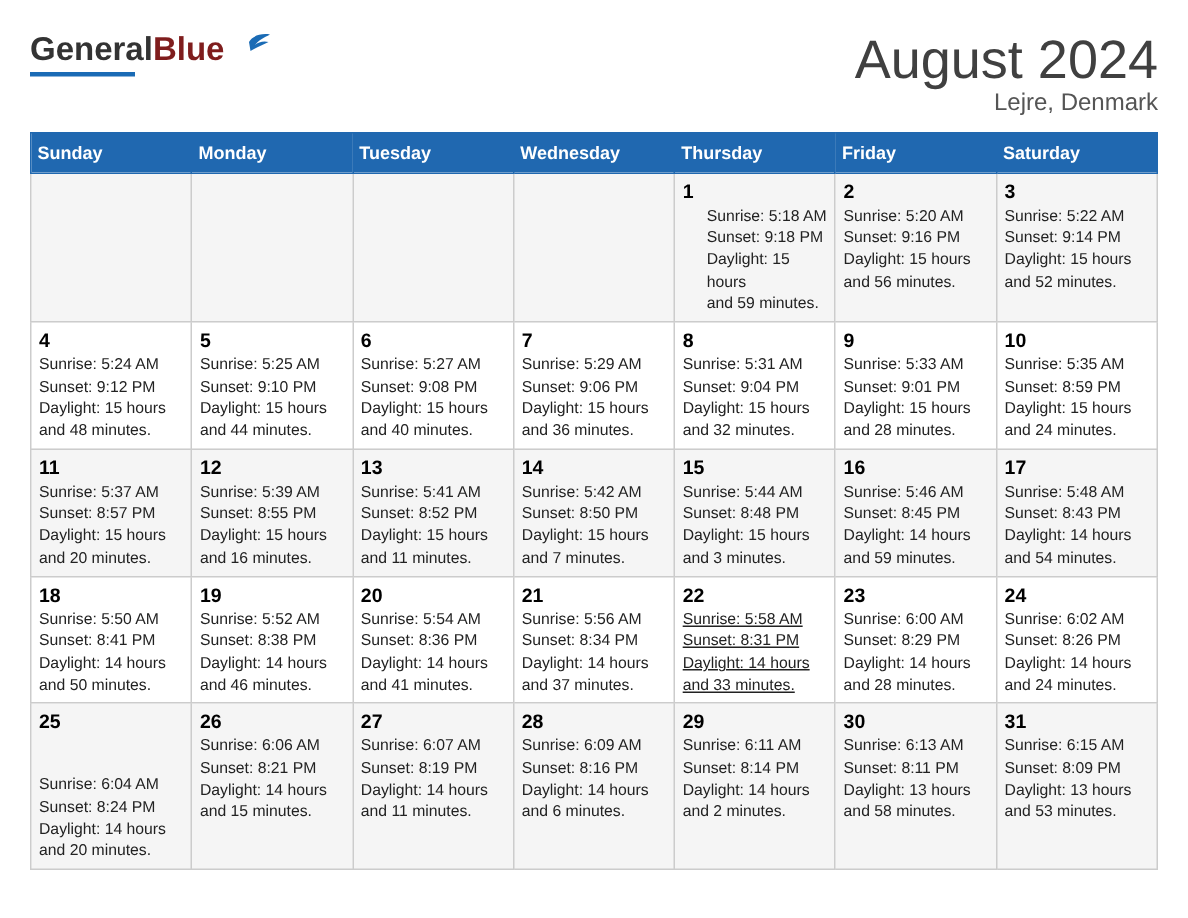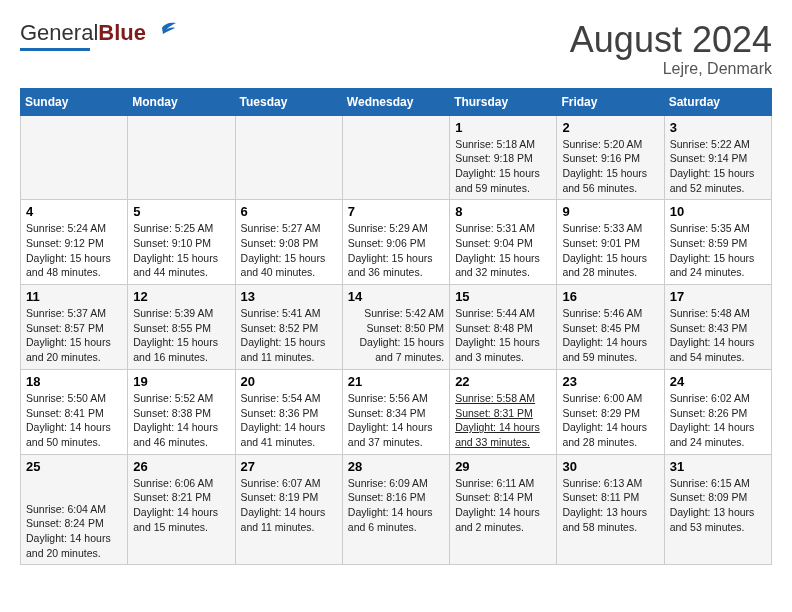--- a/index.html
+++ b/index.html
@@ -84,21 +84,21 @@
     td.empty {
       background: #f5f5f5;
     }
   </style>
 </head>
 <body>
 
 <div class="header">
   <div class="logo">
     <div style="display:flex; align-items:center;">
-      <span style="font-size:22px; font-weight:normal; color:#333;">General</span>
+      <span style="font-size:22px; font-weight:bold; color:#333;">General</span>
       <span style="font-size:22px; font-weight:bold; color:#7f1d1d; margin-left:0;">Blue</span>
       <svg width="28" height="22" viewBox="0 0 28 22" style="margin-left:2px; margin-top:-4px;">
         <path d="M14 8 C16 4, 22 2, 28 3 C24 5, 20 7, 18 10 C20 8, 24 7, 27 8 C23 10, 18 12, 15 14 Z" fill="#1a6bb5"></path>
       </svg>
     </div>
     <div class="logo-line"></div>
   </div>
   <div class="title-block">
     <h1>August 2024</h1>
     <h2>Lejre, Denmark</h2>
@@ -118,21 +118,21 @@
     </tr>
   </thead>
   <tbody id="calendar-body">
   <tr>
         <td class="empty"></td>
         <td class="empty"></td>
         <td class="empty"></td>
         <td class="empty"></td>
         <td>
           <span class="day-num">1</span>
-          <div class="day-info" style="white-space: pre-line;">Sunrise: 5:18 AM
+          <div class="day-info" style="white-space: pre-line; margin-left: 16px;">Sunrise: 5:18 AM
 Sunset: 9:18 PM
 Daylight: 15 hours
 and 59 minutes.</div>
         </td>
         <td>
           <span class="day-num">2</span>
           <div class="day-info" style="white-space: pre-line;">Sunrise: 5:20 AM
 Sunset: 9:16 PM
 Daylight: 15 hours
 and 56 minutes.</div>
@@ -213,21 +213,21 @@
         </td>
         <td>
           <span class="day-num">13</span>
           <div class="day-info" style="white-space: pre-line;">Sunrise: 5:41 AM
 Sunset: 8:52 PM
 Daylight: 15 hours
 and 11 minutes.</div>
         </td>
         <td>
           <span class="day-num">14</span>
-          <div class="day-info" style="white-space: pre-line; text-align: right;">Sunrise: 5:42 AM
+          <div class="day-info" style="white-space: pre-line;">Sunrise: 5:42 AM
 Sunset: 8:50 PM
 Daylight: 15 hours
 and 7 minutes.</div>
         </td>
         <td>
           <span class="day-num">15</span>
           <div class="day-info" style="white-space: pre-line;">Sunrise: 5:44 AM
 Sunset: 8:48 PM
 Daylight: 15 hours
 and 3 minutes.</div>

